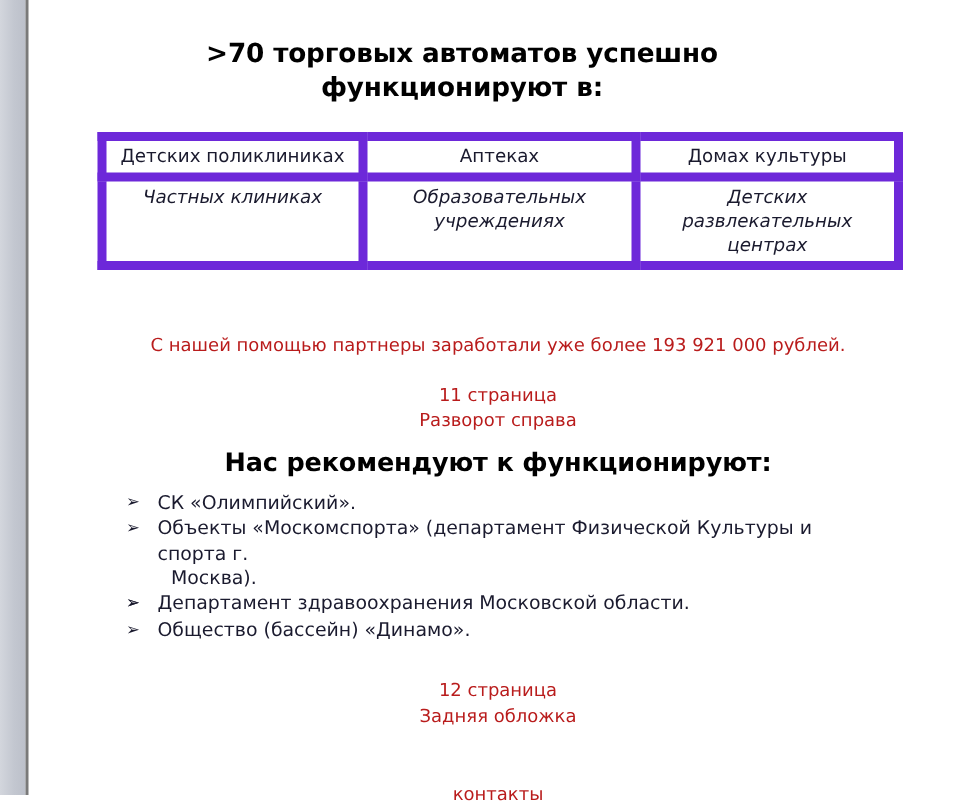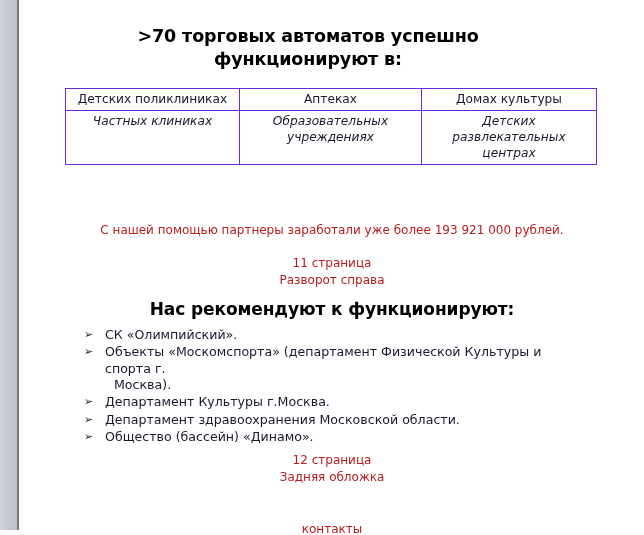--- a/index.html
+++ b/index.html
@@ -63,21 +63,21 @@
   
   #vending-table {
     position: absolute;
     left: 43px;
     top: 88px;
     width: 531px;
     border-collapse: collapse;
     table-layout: fixed;
   }
   #vending-table td {
-    border: 1px solid #6d28d9;
+    border: 6px solid #6d28d9;
     text-align: center;
     vertical-align: top;
     font-size: 12.2px;
     line-height: 1.32;
     padding: 2px 4px 3px 4px;
     color: #1a1a2e;
   }
   #vending-table col.c1 { width: 174px; }
   #vending-table col.c2 { width: 182px; }
   #vending-table col.c3 { width: 175px; }
@@ -172,21 +172,20 @@
       <span class="bullet">➢</span>
       <span>СК «Олимпийский».</span>
     </li>
     <li>
       <span class="bullet">➢</span>
       <span>Объекты «Москомспорта» (департамент Физической Культуры и спорта г.</span>
       <span class="wrap-indent">Москва).</span>
     </li>
     <li>
       <span class="bullet">➢</span>
-      <span>Департамент Культуры г.Москва.</span>
     </li>
     <li>
       <span class="bullet">➢</span>
       <span>Департамент здравоохранения Московской области.</span>
     </li>
     <li>
       <span class="bullet">➢</span>
       <span>Общество (бассейн) «Динамо».</span>
     </li>
   </ul>

